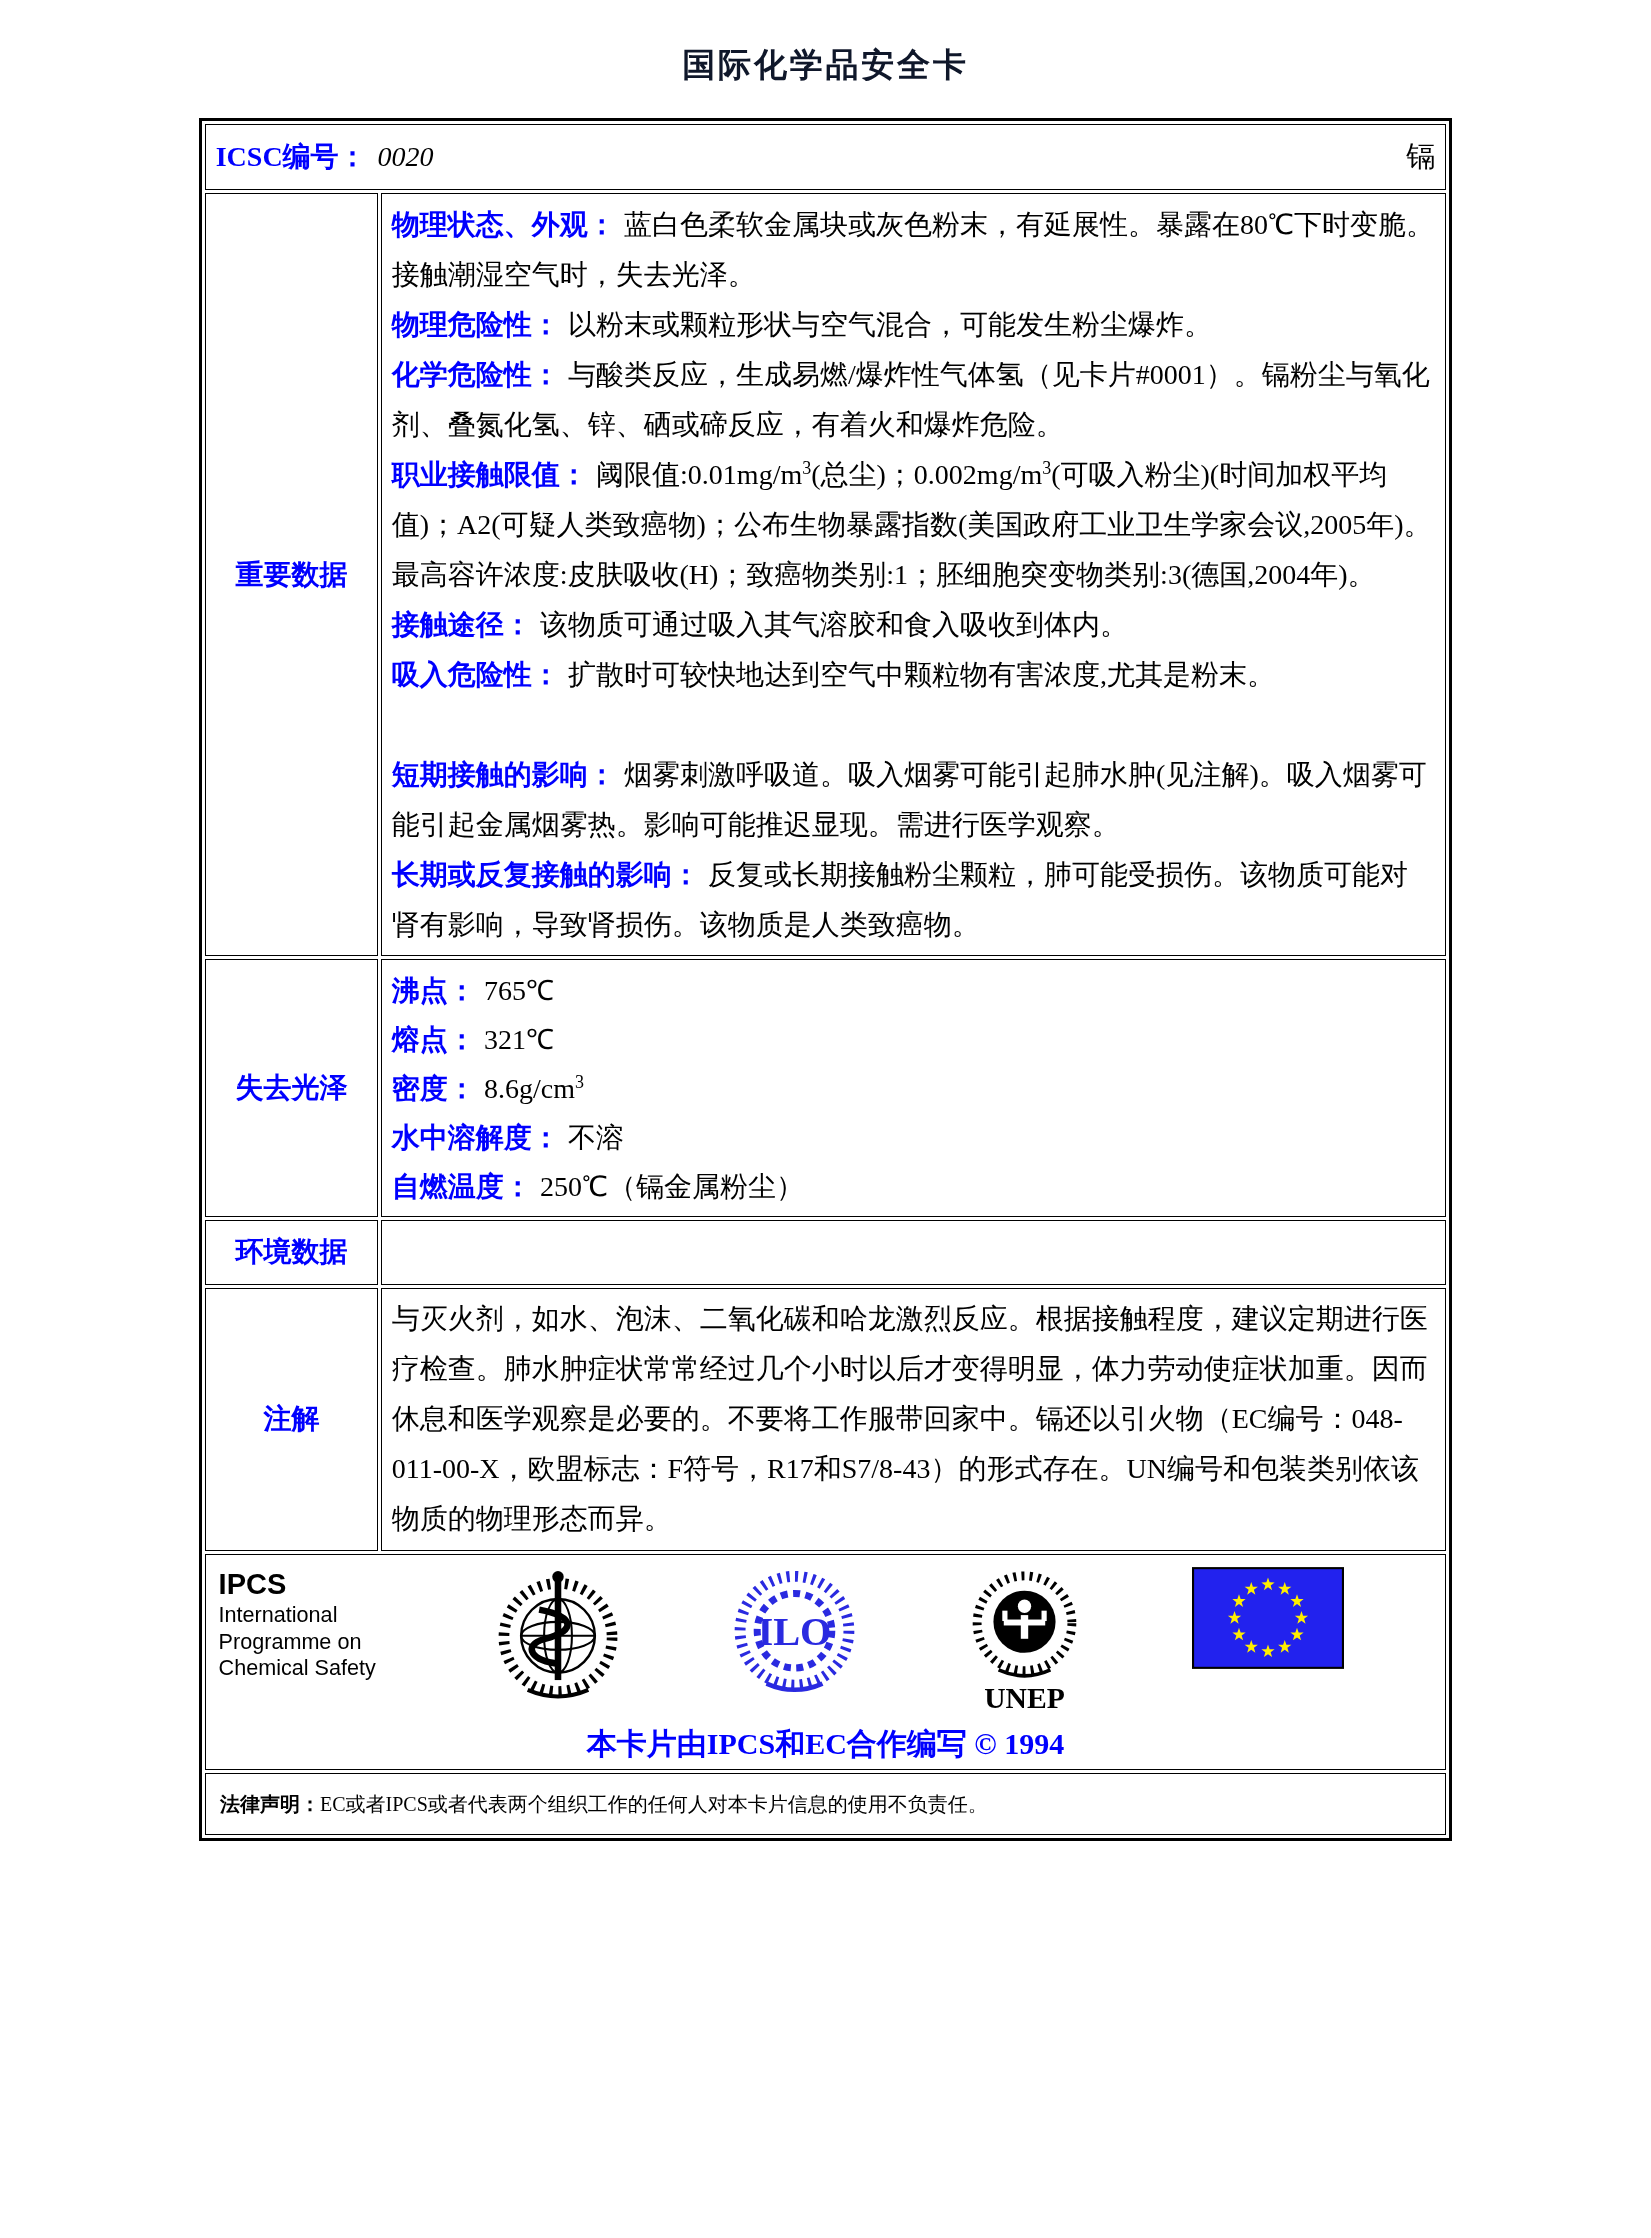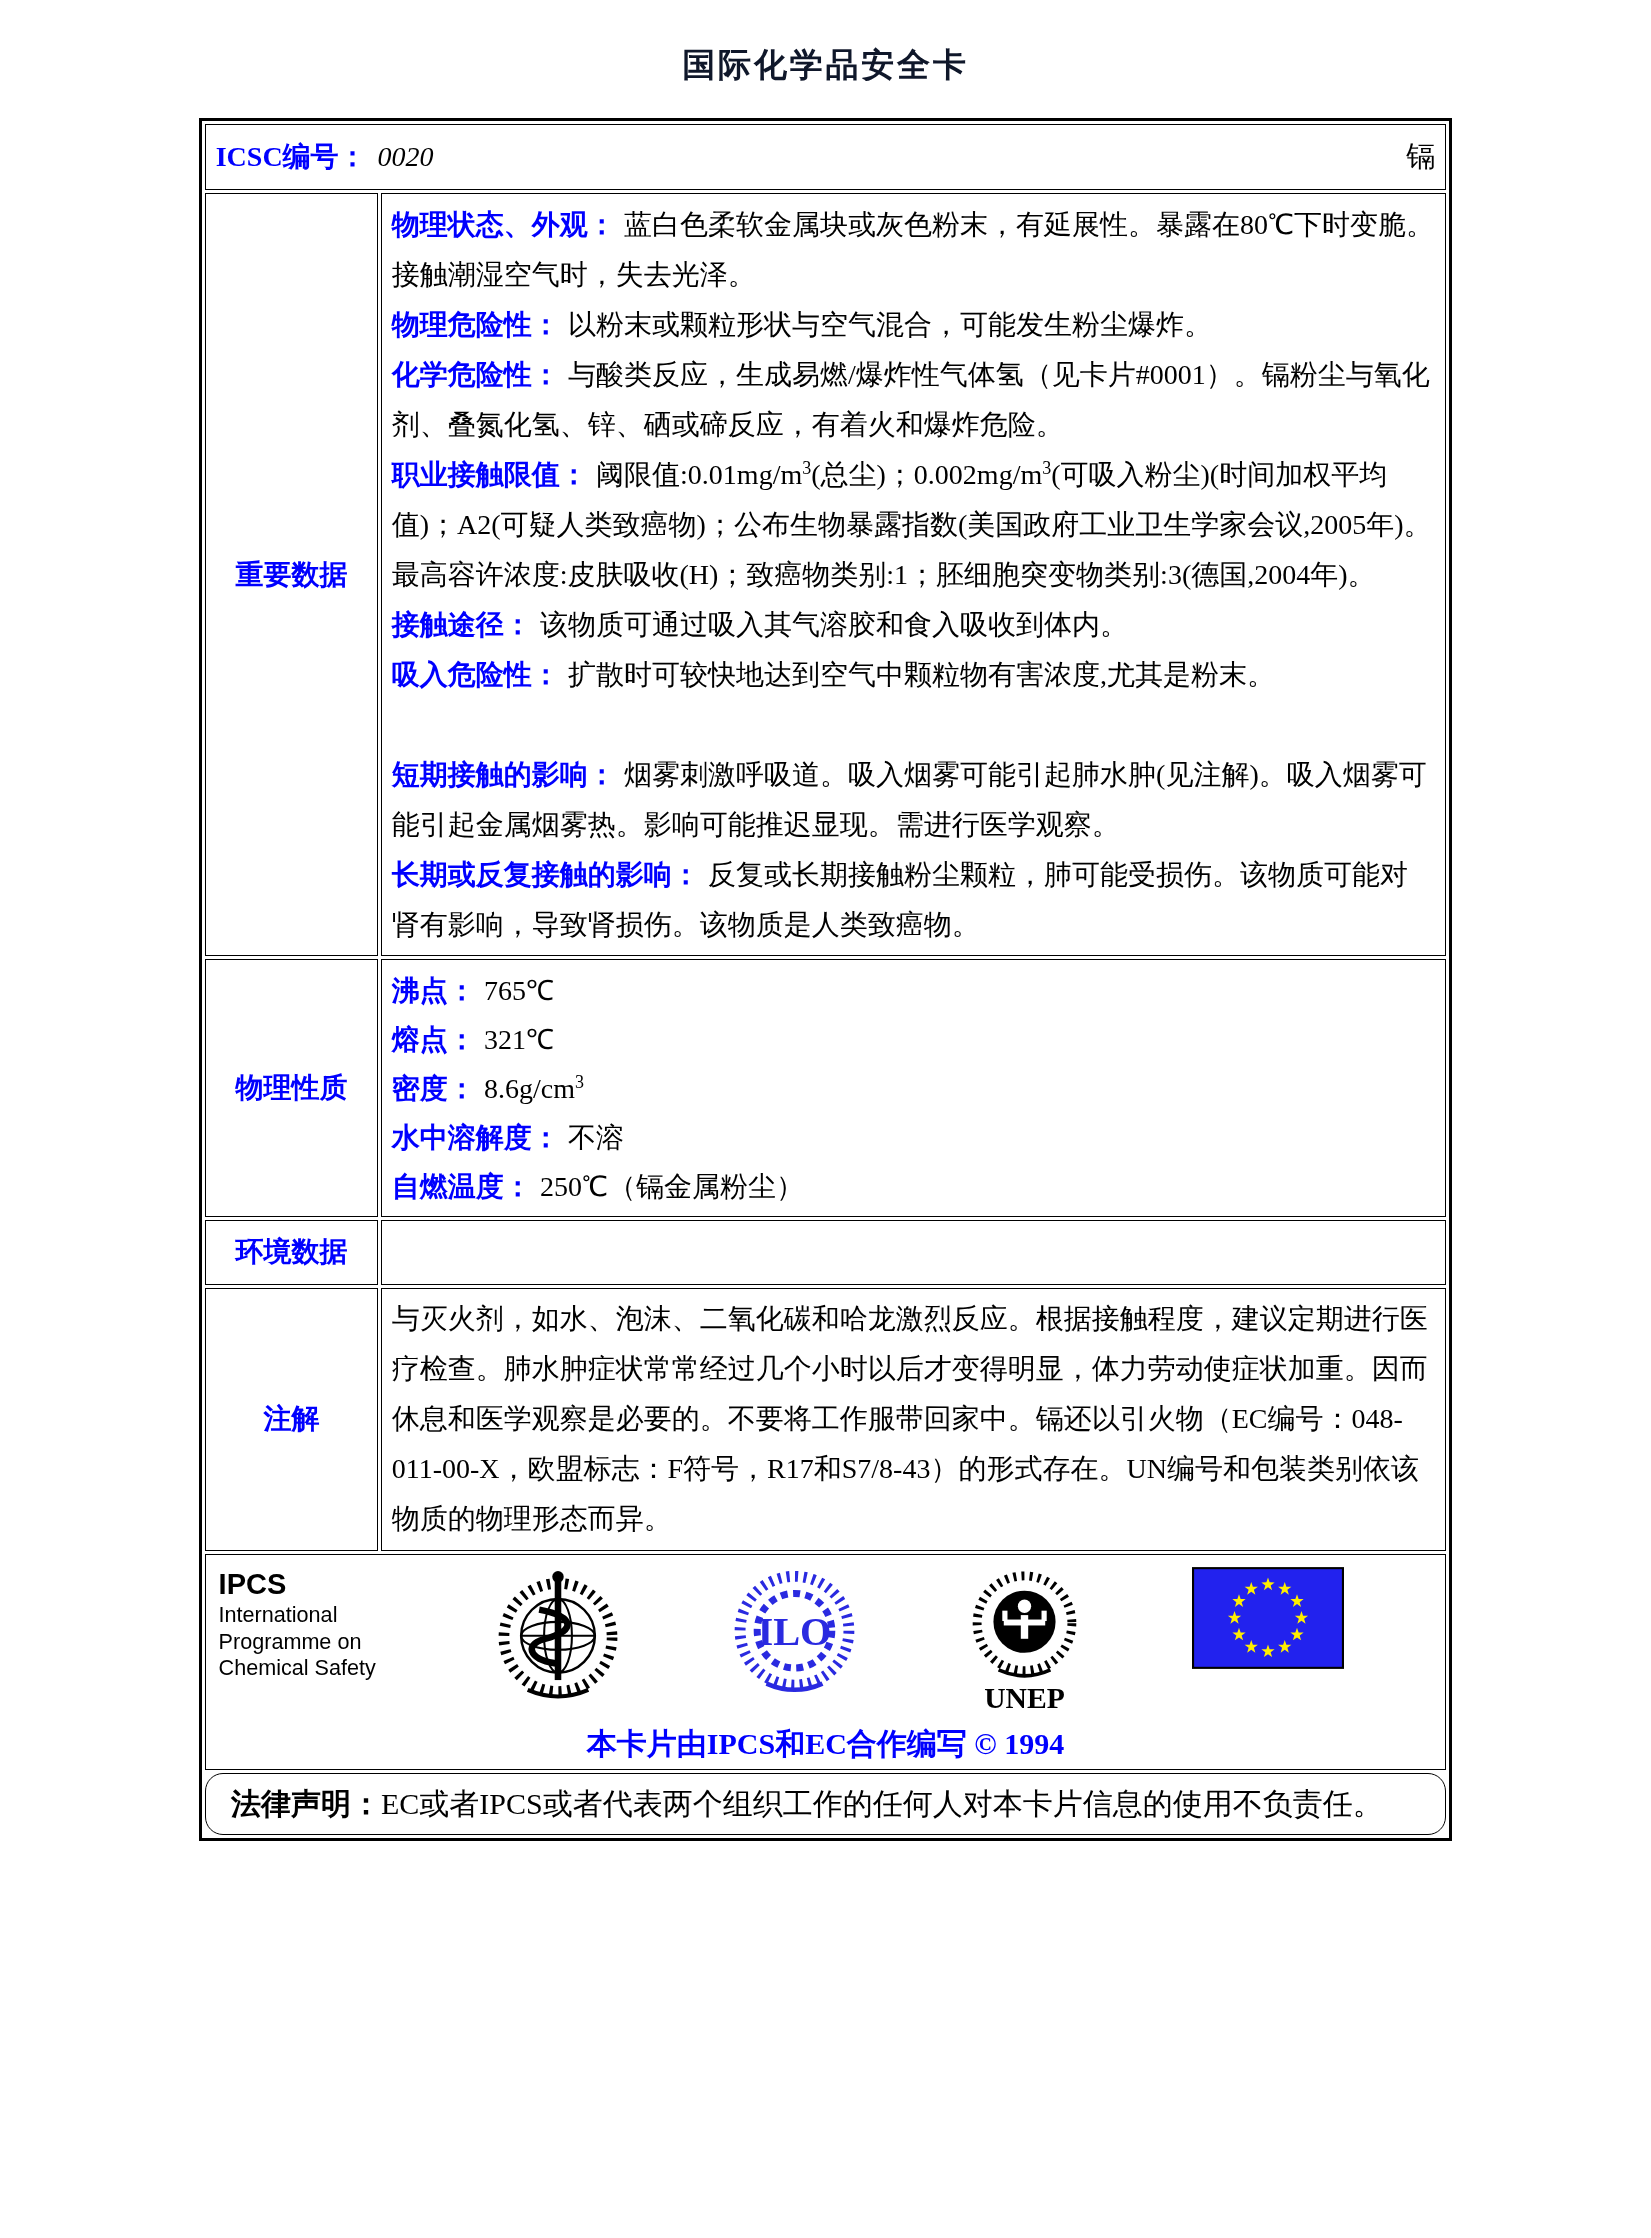--- a/index.html
+++ b/index.html
@@ -34,21 +34,21 @@
   td.env-cell { height:51px; }
   td.additional-cell { height:42px; vertical-align:middle; padding:0 9.7px; }
   td.additional-cell .para { line-height:39px; min-height:39px; }
   td.logos-cell { padding:9.7px 8.4px 7px 8.4px; }
   .logos-flex { display:flex; align-items:flex-start; justify-content:space-between; padding:2.8px 93px 0 4.2px;gap:27px; }
   .ipcs-block { width:166px; font-family:"Liberation Sans", sans-serif; }
   .ipcs-acronym { font-size:29px; font-weight:bold; line-height:35px; }
   .ipcs-line { font-size:21.6px; line-height:26.4px; }
   .logo { flex:none; }
   .caption { text-align:center; color:#0000fe; font-weight:bold; font-size:30px; margin-top:11px; line-height:36px; }
-  td.legal-cell { height:60px; padding:0 25px; font-size:30px;border-radius:18px; }
+  td.legal-cell { height:60px; padding:0 14px; font-size:20px; }
   .legal-label { font-weight:bold; }
   .ilo-text { font-family:"Liberation Serif", serif; font-weight:bold; }
 </style>
 </head>
 <body>
 
 <div class="page-title">国际化学品安全卡</div>
 
 <table class="card">
   <colgroup>
@@ -77,21 +77,21 @@
           <div class="para"><span class="run-label">职业接触限值：</span><span class="run-plain">阈限值:0.01mg/m</span><sup class="run-sup">3</sup><span class="run-plain">(总尘)；0.002mg/m</span><sup class="run-sup">3</sup><span class="run-plain">(可吸入粉尘)(时间加权平均值)；A2(可疑人类致癌物)；公布生物暴露指数(美国政府工业卫生学家会议,2005年)。最高容许浓度:皮肤吸收(H)；致癌物类别:1；胚细胞突变物类别:3(德国,2004年)。</span></div>
           <div class="para"><span class="run-label">接触途径：</span><span class="run-plain">该物质可通过吸入其气溶胶和食入吸收到体内。</span></div>
           <div class="para"><span class="run-label">吸入危险性：</span><span class="run-plain">扩散时可较快地达到空气中颗粒物有害浓度,尤其是粉末。</span></div>
           <div class="para">&nbsp;</div>
           <div class="para"><span class="run-label">短期接触的影响：</span><span class="run-plain">烟雾刺激呼吸道。吸入烟雾可能引起肺水肿(见注解)。吸入烟雾可能引起金属烟雾热。影响可能推迟显现。需进行医学观察。</span></div>
           <div class="para"><span class="run-label">长期或反复接触的影响：</span><span class="run-plain">反复或长期接触粉尘颗粒，肺可能受损伤。该物质可能对肾有影响，导致肾损伤。该物质是人类致癌物。</span></div>
         </td>
   </tr>
 
   <tr>
-    <td class="label-cell">物理性质</td>
+    <td class="label-cell">失去光泽</td>
     <td class="content-cell cell-physical">
           <div class="para"><span class="run-label">沸点：</span><span class="run-plain">765℃</span></div>
           <div class="para"><span class="run-label">熔点：</span><span class="run-plain">321℃</span></div>
           <div class="para"><span class="run-label">密度：</span><span class="run-plain">8.6g/cm</span><sup class="run-sup">3</sup></div>
           <div class="para"><span class="run-label">水中溶解度：</span><span class="run-plain">不溶</span></div>
           <div class="para"><span class="run-label">自燃温度：</span><span class="run-plain">250℃（镉金属粉尘）</span></div>
         </td>
   </tr>
 
   <tr>

